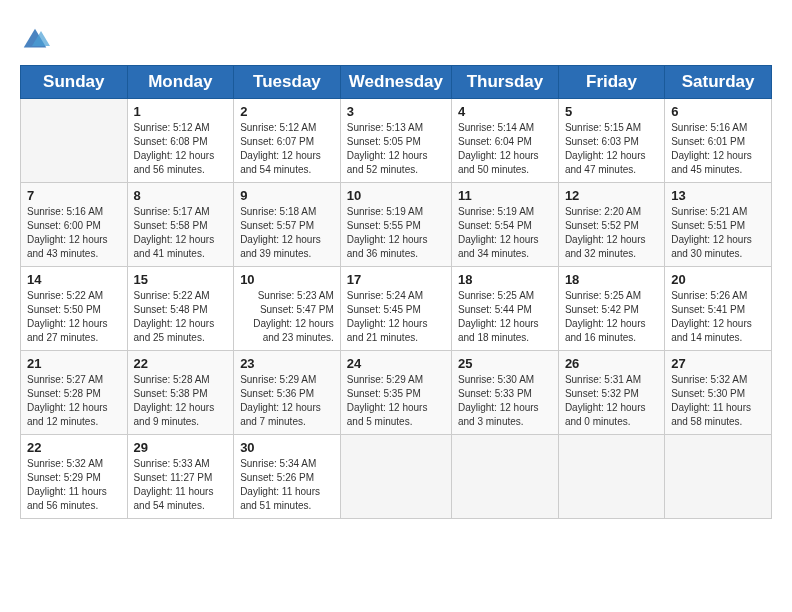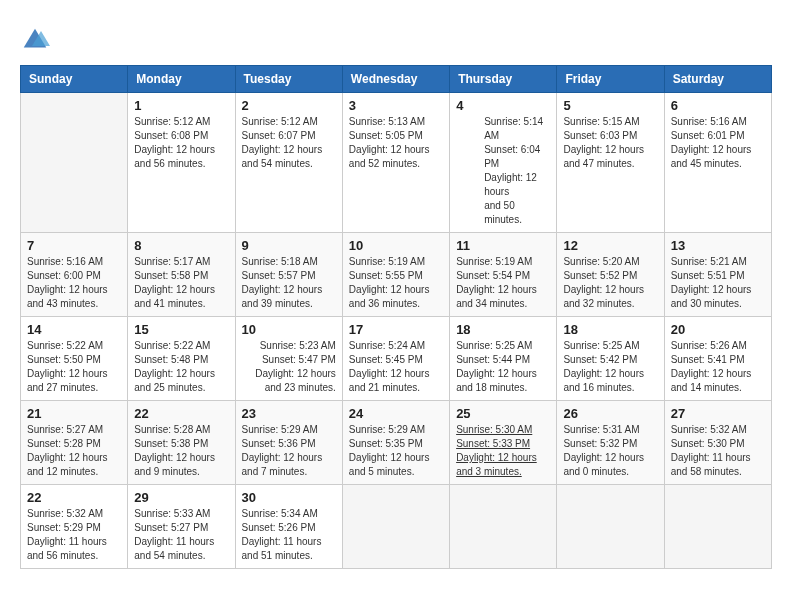--- a/index.html
+++ b/index.html
@@ -55,24 +55,24 @@
       color: #444;
     }
     .calendar-table {
       width: 100%;
       border-collapse: collapse;
       border: 1px solid #ccc;
     }
     .calendar-table th {
       background-color: #2a6db5;
       color: #fff;
-      font-size: 12px;
+      font-size: 17px;
       font-weight: bold;
       padding: 6px 8px;
-      text-align: left;
+      text-align: center;
       border: 1px solid #1a5a9a;
     }
     .calendar-table td {
       vertical-align: top;
       border: 1px solid #ccc;
       padding: 5px 6px;
       width: 14.28%;
       min-height: 80px;
       font-size: 10.5px;
       color: #333;
@@ -148,21 +148,21 @@
         </td>
         <td>
           <span class="day-number">3</span>
           <div class="day-info" style="white-space: pre-line;">Sunrise: 5:13 AM
 Sunset: 5:05 PM
 Daylight: 12 hours
 and 52 minutes.</div>
         </td>
         <td>
           <span class="day-number">4</span>
-          <div class="day-info" style="white-space: pre-line; margin-left: 28px;">Sunrise: 5:14 AM
+          <div class="day-info" style="white-space: pre-line;">Sunrise: 5:14 AM
 Sunset: 6:04 PM
 Daylight: 12 hours
 and 50 minutes.</div>
         </td>
         <td>
           <span class="day-number">5</span>
           <div class="day-info" style="white-space: pre-line;">Sunrise: 5:15 AM
 Sunset: 6:03 PM
 Daylight: 12 hours
 and 47 minutes.</div>
@@ -206,21 +206,21 @@
         </td>
         <td>
           <span class="day-number">11</span>
           <div class="day-info" style="white-space: pre-line;">Sunrise: 5:19 AM
 Sunset: 5:54 PM
 Daylight: 12 hours
 and 34 minutes.</div>
         </td>
         <td>
           <span class="day-number">12</span>
-          <div class="day-info" style="white-space: pre-line;">Sunrise: 5:20 AM
+          <div class="day-info" style="white-space: pre-line;">Sunrise: 2:20 AM
 Sunset: 5:52 PM
 Daylight: 12 hours
 and 32 minutes.</div>
         </td>
         <td>
           <span class="day-number">13</span>
           <div class="day-info" style="white-space: pre-line;">Sunrise: 5:21 AM
 Sunset: 5:51 PM
 Daylight: 12 hours
 and 30 minutes.</div>
@@ -301,21 +301,21 @@
         </td>
         <td>
           <span class="day-number">24</span>
           <div class="day-info" style="white-space: pre-line;">Sunrise: 5:29 AM
 Sunset: 5:35 PM
 Daylight: 12 hours
 and 5 minutes.</div>
         </td>
         <td>
           <span class="day-number">25</span>
-          <div class="day-info" style="white-space: pre-line; text-decoration: underline;">Sunrise: 5:30 AM
+          <div class="day-info" style="white-space: pre-line;">Sunrise: 5:30 AM
 Sunset: 5:33 PM
 Daylight: 12 hours
 and 3 minutes.</div>
         </td>
         <td>
           <span class="day-number">26</span>
           <div class="day-info" style="white-space: pre-line;">Sunrise: 5:31 AM
 Sunset: 5:32 PM
 Daylight: 12 hours
 and 0 minutes.</div>
@@ -332,21 +332,21 @@
         <td>
           <span class="day-number">22</span>
           <div class="day-info" style="white-space: pre-line;">Sunrise: 5:32 AM
 Sunset: 5:29 PM
 Daylight: 11 hours
 and 56 minutes.</div>
         </td>
         <td>
           <span class="day-number">29</span>
           <div class="day-info" style="white-space: pre-line;">Sunrise: 5:33 AM
-Sunset: 5:27 PM
+Sunset: 11:27 PM
 Daylight: 11 hours
 and 54 minutes.</div>
         </td>
         <td>
           <span class="day-number">30</span>
           <div class="day-info" style="white-space: pre-line;">Sunrise: 5:34 AM
 Sunset: 5:26 PM
 Daylight: 11 hours
 and 51 minutes.</div>
         </td>

